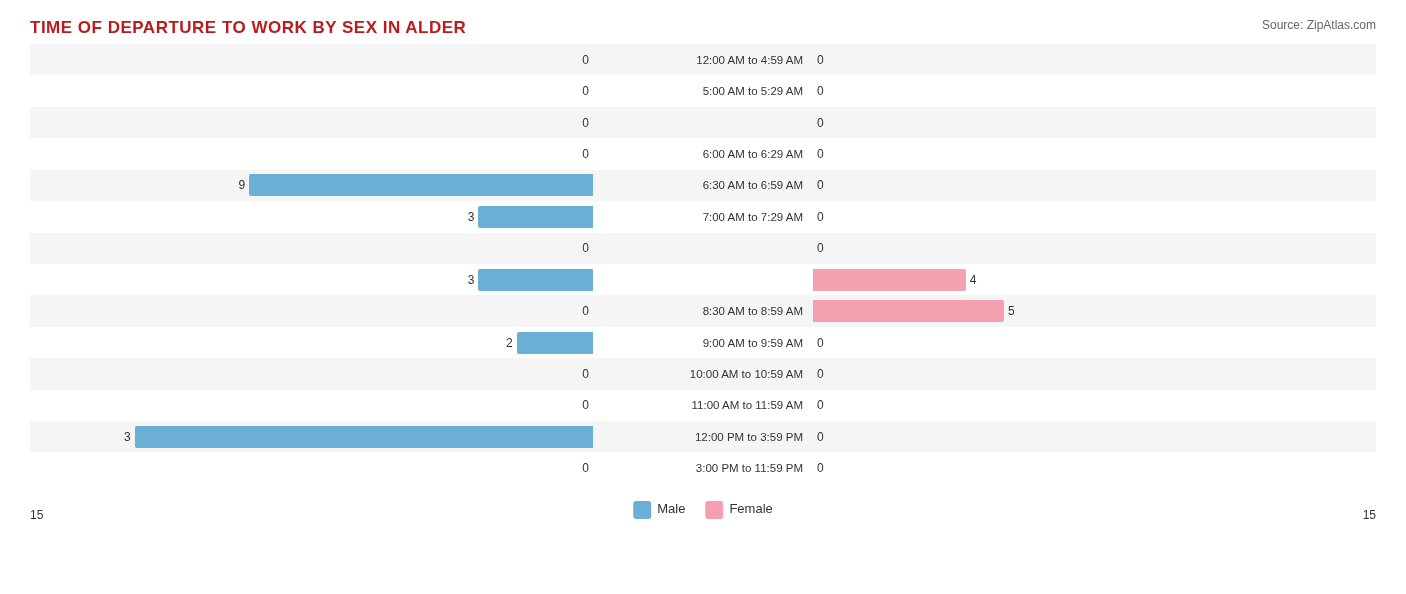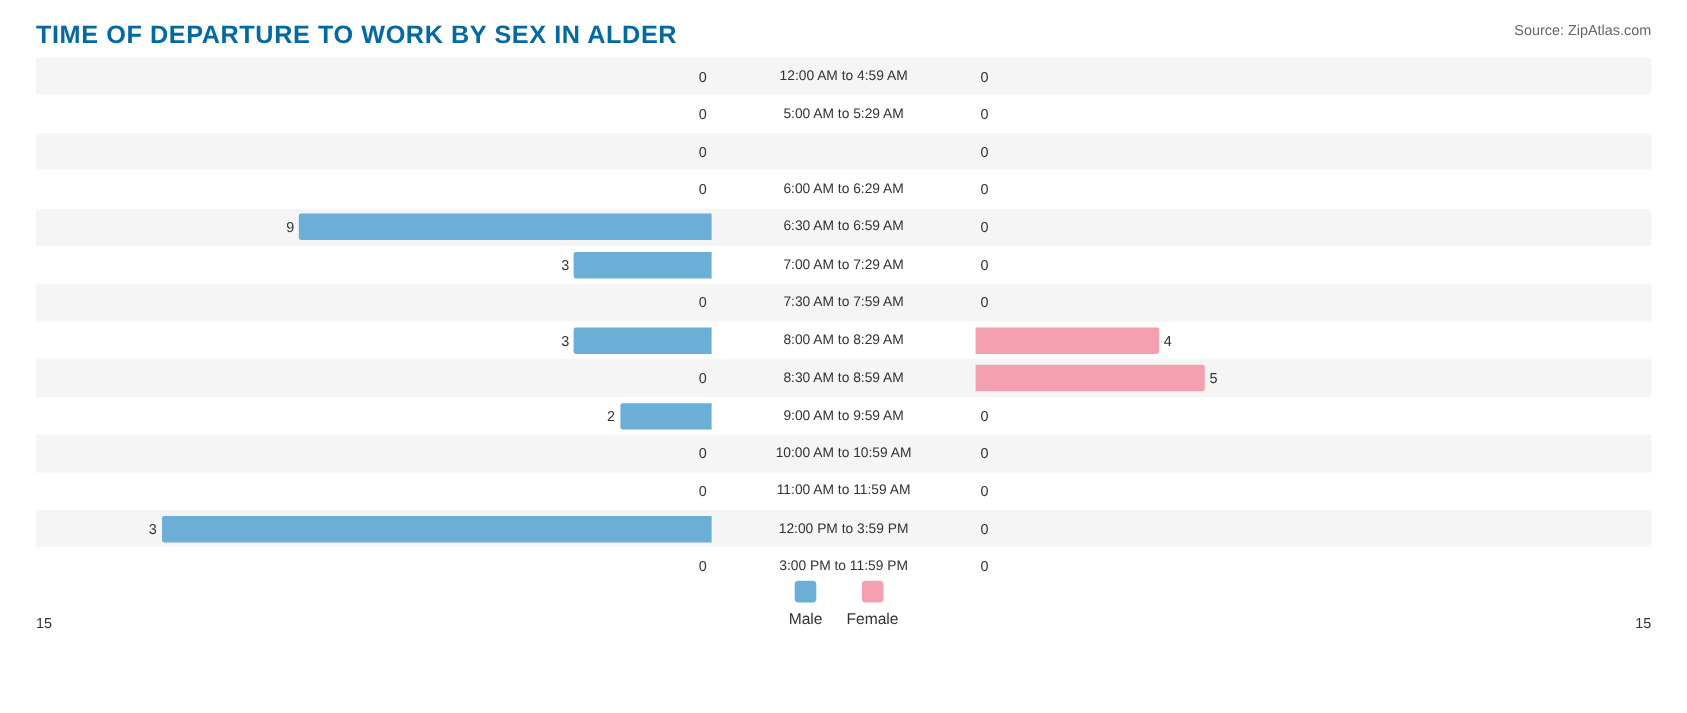--- a/index.html
+++ b/index.html
@@ -10,23 +10,23 @@
       height: 594px;
       overflow: hidden;
     }
     .chart-container {
       width: 1406px;
       height: 594px;
       padding: 18px 30px 40px 30px;
       position: relative;
     }
     .chart-title {
-      font-size: 21px;
+      font-size: 17px;
       font-weight: bold;
-      color: #0369a1;
+      color: #b91c1c;
       text-align: left;
       margin-bottom: 6px;
       letter-spacing: 0.5px;
     }
     .source-label {
       position: absolute;
       top: 18px;
       right: 30px;
       font-size: 12px;
       color: #666;
@@ -88,21 +88,21 @@
       padding-left: 110px; 
     }
     .center-label {
       position: absolute;
       left: 50%;
       transform: translateX(-50%);
       top: 0;
       bottom: 0;
       display: flex;
       align-items: center;
-      justify-content: center;
+      justify-content: flex-end;
       width: 200px;
       z-index: 2;
     }
     .center-label span {
       font-size: 11.5px;
       color: #333;
       white-space: nowrap;
       text-align: center;
     }
     .bar-male {
@@ -158,23 +158,22 @@
       left: 50%;
       transform: translateX(-50%);
       display: flex;
       align-items: center;
       gap: 20px;
       font-size: 13px;
       color: #333;
     }
     .legend-item {
       display: flex;
-      align-items: center;
+      align-items: flex-start;
       gap: 6px;
-      flex-direction: column;
     }
     .legend-swatch {
       width: 18px;
       height: 18px;
       border-radius: 3px;
     }
 
     
   </style>
 </head>
@@ -285,39 +284,33 @@
         </div>
       </div>
     </div>
         <div class="row">
       <div class="row-inner">
         <div class="left-side">
           <div class="bar-male" style="width:0px;">
             <span class="male-value">0</span>
           </div>
         </div>
-        <div class="center-label">
-          <span>7:30 AM to 7:59 AM</span>
-        </div>
         <div class="right-side">
           <div class="bar-female" style="width:0px;">
             <span class="female-value">0</span>
           </div>
         </div>
       </div>
     </div>
         <div class="row">
       <div class="row-inner">
         <div class="left-side">
           <div class="bar-male" style="width:114.60000000000001px;">
             <span class="male-value">3</span>
           </div>
-        </div>
-        <div class="center-label">
-          <span>8:00 AM to 8:29 AM</span>
         </div>
         <div class="right-side">
           <div class="bar-female" style="width:152.8px;">
             <span class="female-value">4</span>
           </div>
         </div>
       </div>
     </div>
         <div class="row">
       <div class="row-inner">

